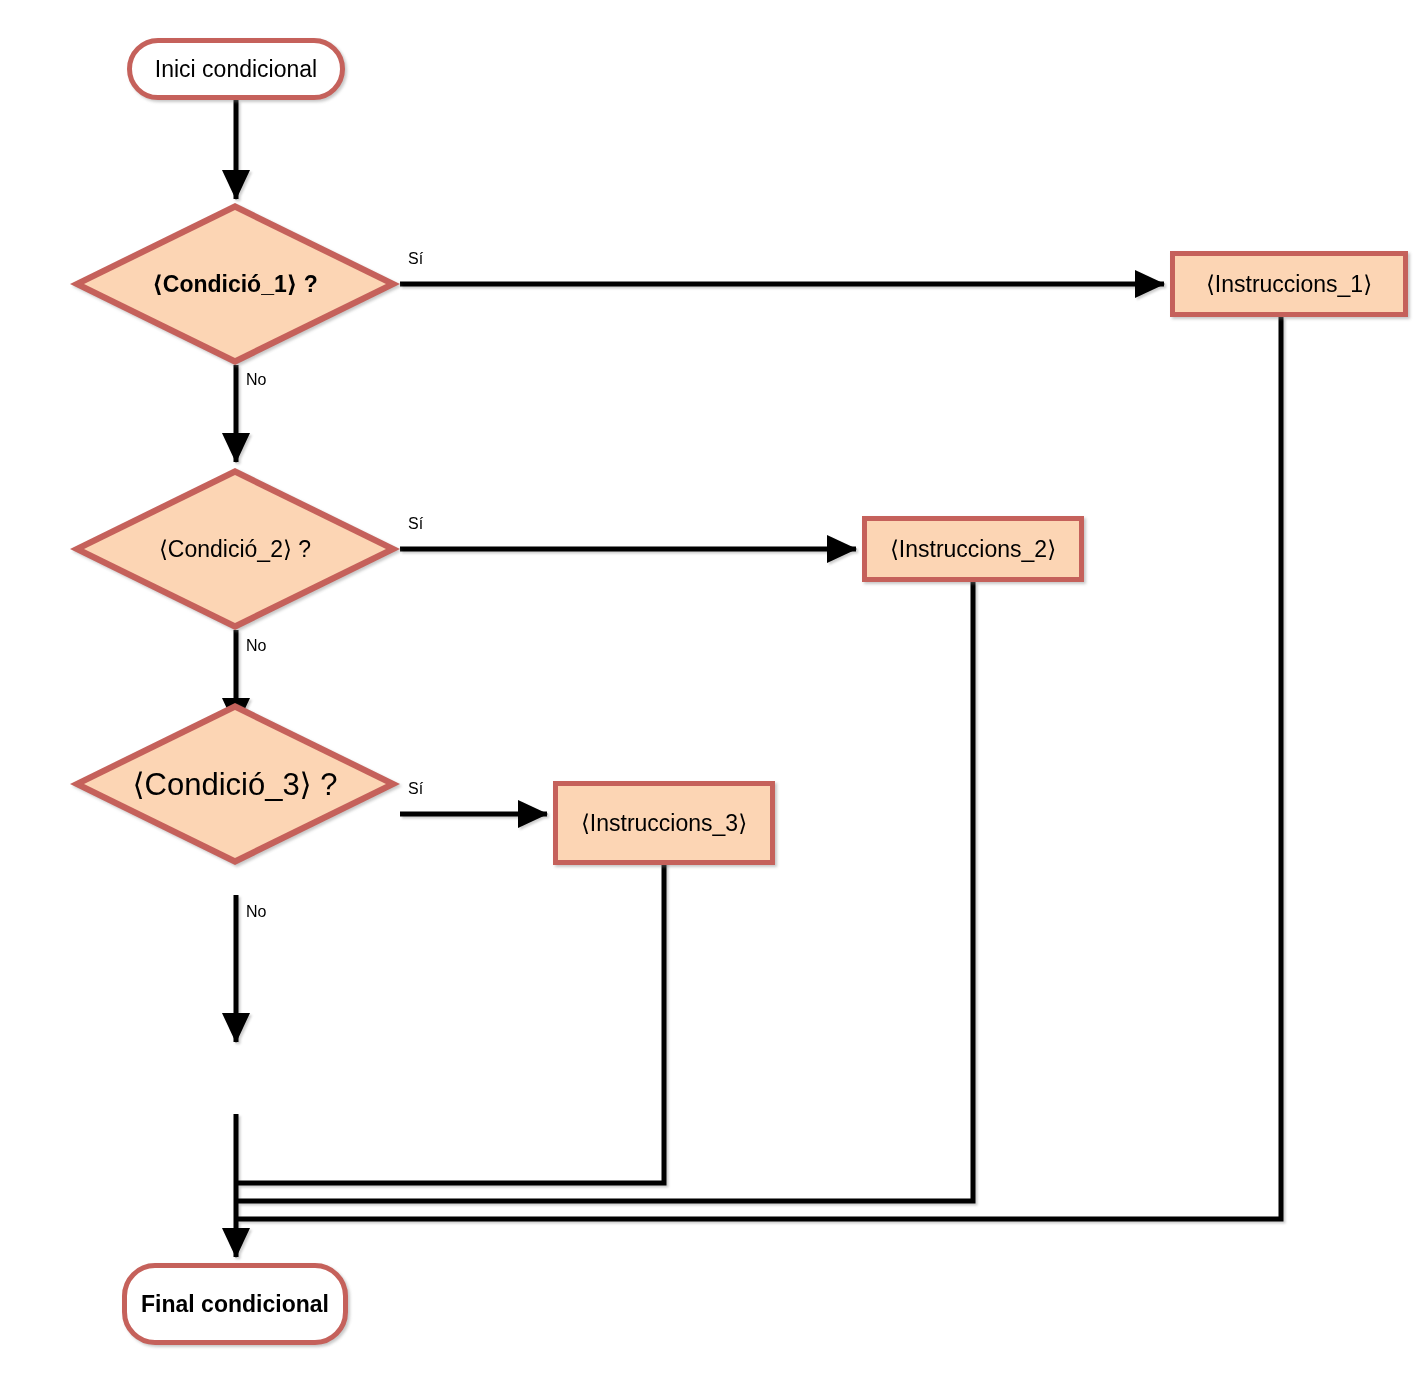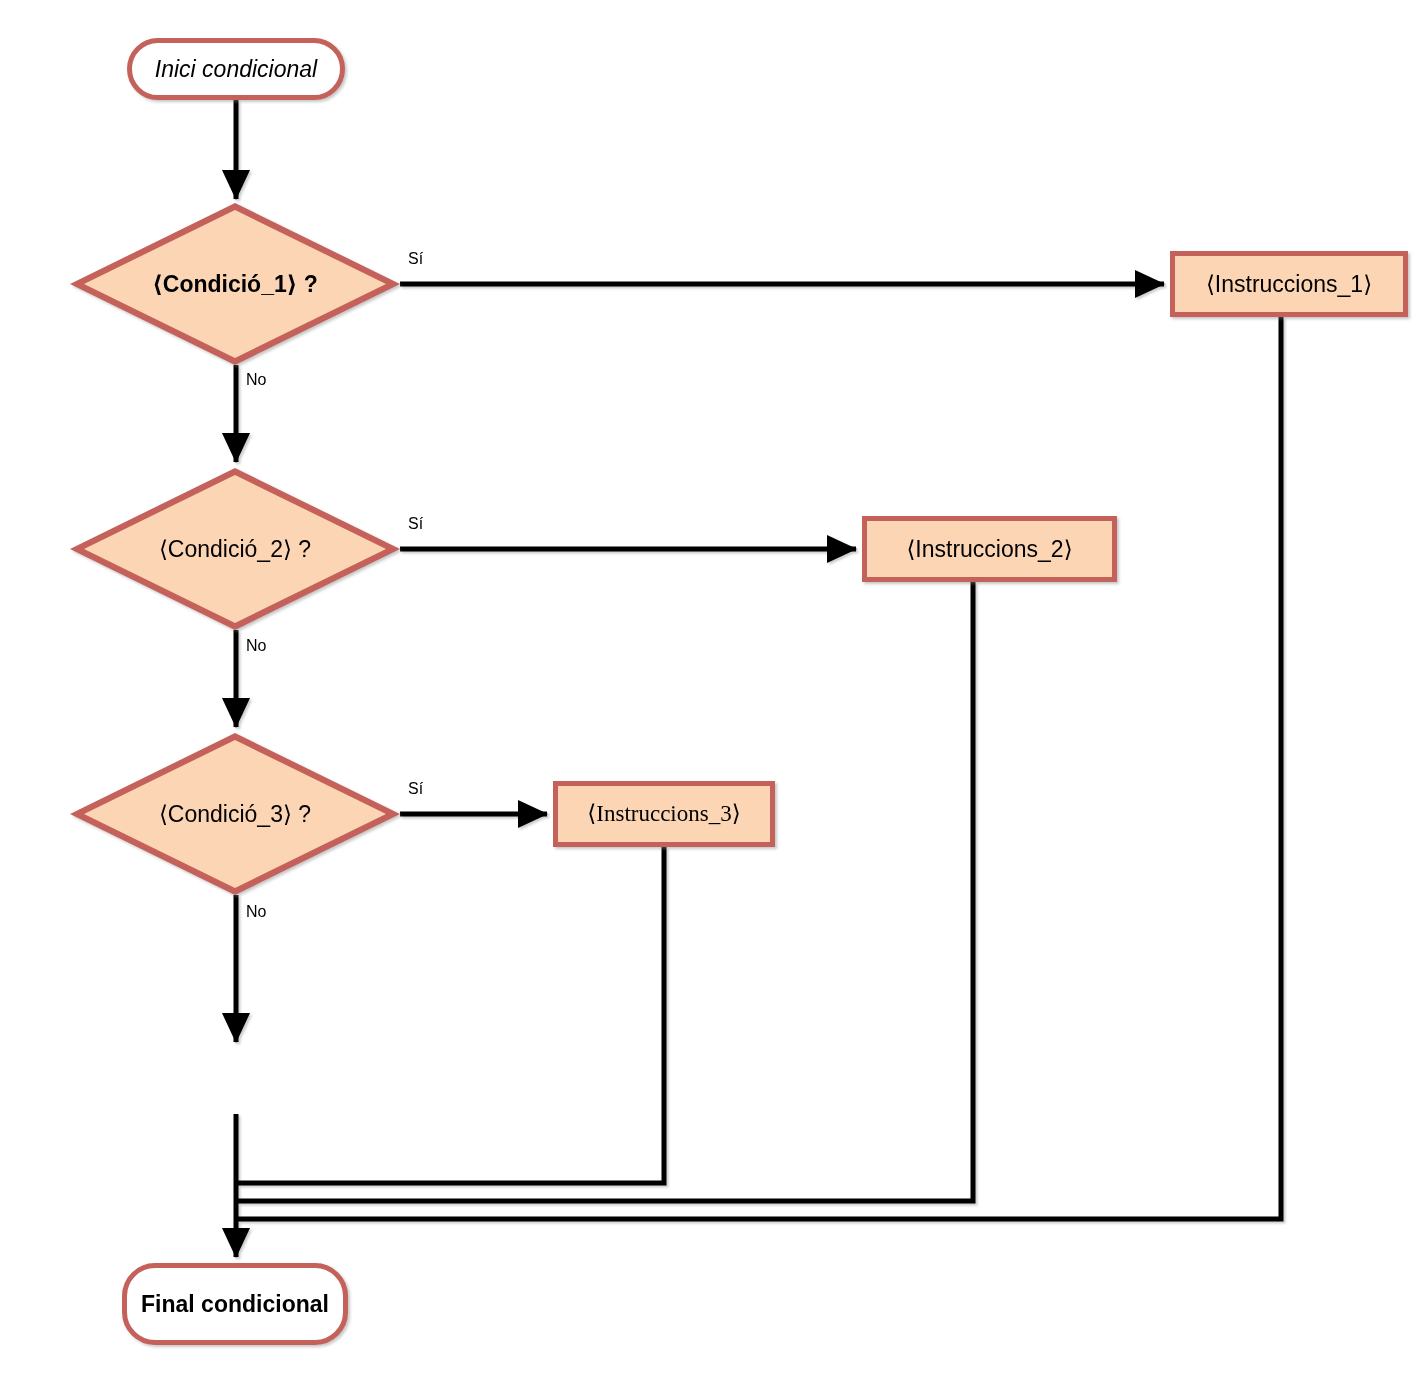--- a/index.html
+++ b/index.html
@@ -52,27 +52,27 @@
     clip-path:polygon(50% 0,100% 50%,50% 100%,0 50%);
   }
   .diamond .d-label{
     position:absolute;inset:0;
     display:flex;align-items:center;justify-content:center;
   }
   .elabel{
     position:absolute;font-size:16px;color:var(--text);
   }
   
-  #n-start{left:127px;top:38px;width:218px;height:62px;border-radius:31px;font-style:italic;}
+  #n-start{left:127px;top:38px;width:218px;height:62px;border-radius:31px;}
   #n-cond1{position:absolute;left:70px;top:203px;width:330px;height:162px;font-size:23px;text-align:center;font-weight:bold;}
   #n-cond2{position:absolute;left:70px;top:468px;width:330px;height:162px;font-size:23px;text-align:left;}
-  #n-cond3{position:absolute;left:70px;top:733px;width:330px;height:162px;font-size:23px;text-align:center;text-decoration:underline;}
+  #n-cond3{position:absolute;left:70px;top:703px;width:330px;height:162px;font-size:31px;text-align:center;text-decoration:underline;}
   #n-instr1{left:1170px;top:251px;width:238px;height:66px;}
-  #n-instr2{left:862px;top:516px;width:255px;height:66px;}
-  #n-instr3{left:553px;top:781px;width:222px;height:66px;font-family:Liberation Serif, serif;}
+  #n-instr2{left:862px;top:516px;width:222px;height:66px;}
+  #n-instr3{left:553px;top:781px;width:222px;height:84px;}
   #n-sino{left:98px;top:1048px;width:274px;height:66px;}
   #n-end{left:122px;top:1263px;width:226px;height:82px;border-radius:33px;font-weight:bold;}
   #lbl-yes1{left:408px;top:250px;}
   #lbl-yes2{left:408px;top:515px;}
   #lbl-yes3{left:408px;top:780px;}
   #lbl-no1{left:246px;top:371px;}
   #lbl-no2{left:246px;top:637px;}
   #lbl-no3{left:246px;top:903px;}
 </style>
 </head>

